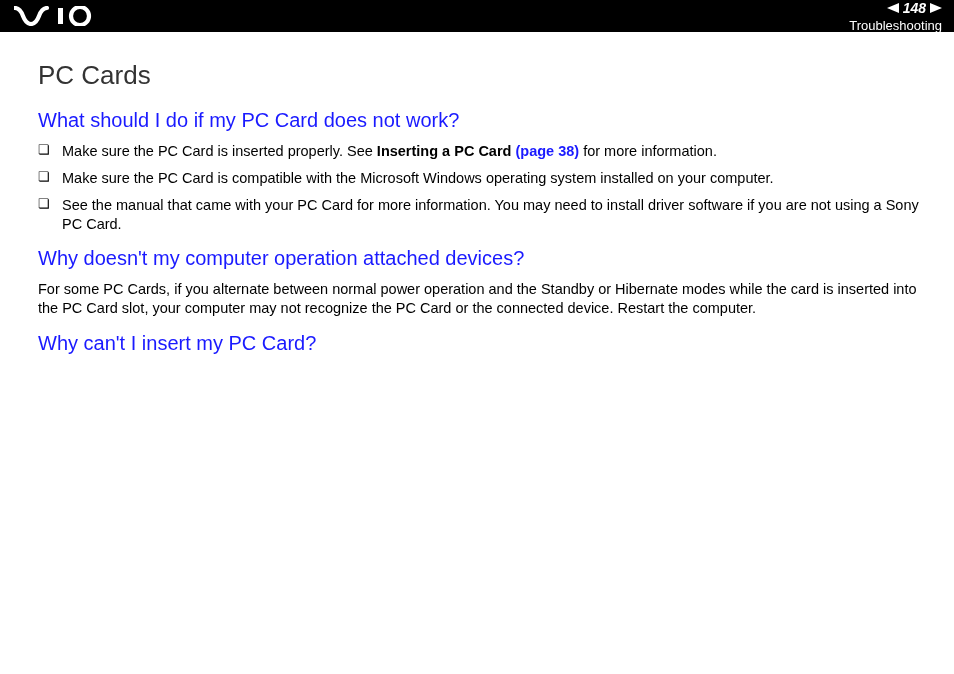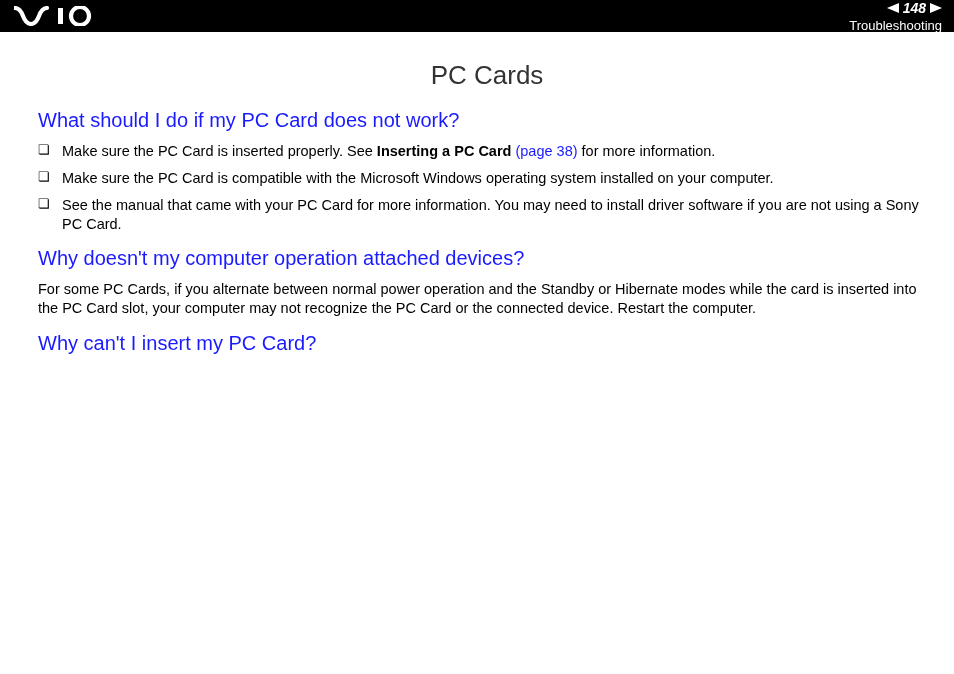--- a/index.html
+++ b/index.html
@@ -55,21 +55,20 @@
     font-size: 13px;
   }
   .content {
     padding: 28px 18px 0 38px;
   }
   .main-title {
     font-size: 26px;
     font-weight: normal;
     color: #333;
     margin-bottom: 18px;
-    text-align: center;
   }
   .q-heading {
     font-size: 20px;
     font-weight: normal;
     color: #1a1aff;
     margin-top: 14px;
     margin-bottom: 10px;
   }
   .bullet-list {
     list-style: none;
@@ -88,21 +87,21 @@
     left: 0;
     top: 0;
     font-size: 13px;
   }
   .para {
     font-size: 14.5px;
     line-height: 1.3;
     margin-bottom: 6px;
   }
   .bold { font-weight: bold; }
-  .link-ref { font-weight: normal; color: #1a1aff; margin-top: 28px; }
+  .link-ref { font-weight: bold; color: #1a1aff; margin-top: 28px; }
 </style>
 </head>
 <body>
 
 <div class="header-band">
   <div class="vaio-logo">
     <svg width="92" height="20" viewBox="0 0 92 20">
       <path d="M1 2 Q 6 2 9 10 Q 12 18 17 18 Q 22 18 25 10 Q 28 2 33 2" stroke="#fff" stroke-width="4.2" fill="none" stroke-linecap="round"></path>
       <rect x="44" y="2" width="5" height="16" fill="#fff"></rect>
       <circle cx="66" cy="10" r="9" fill="none" stroke="#fff" stroke-width="4.2"></circle>

